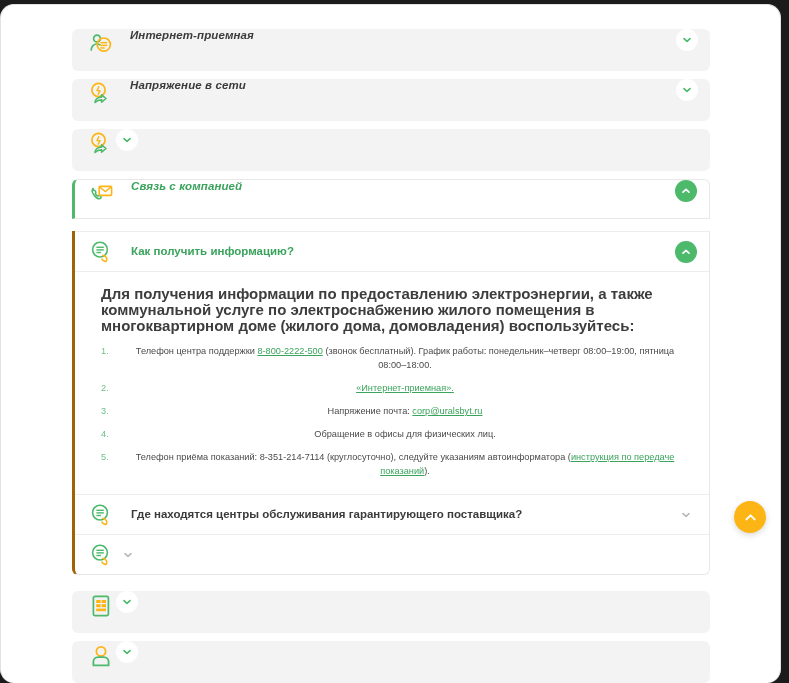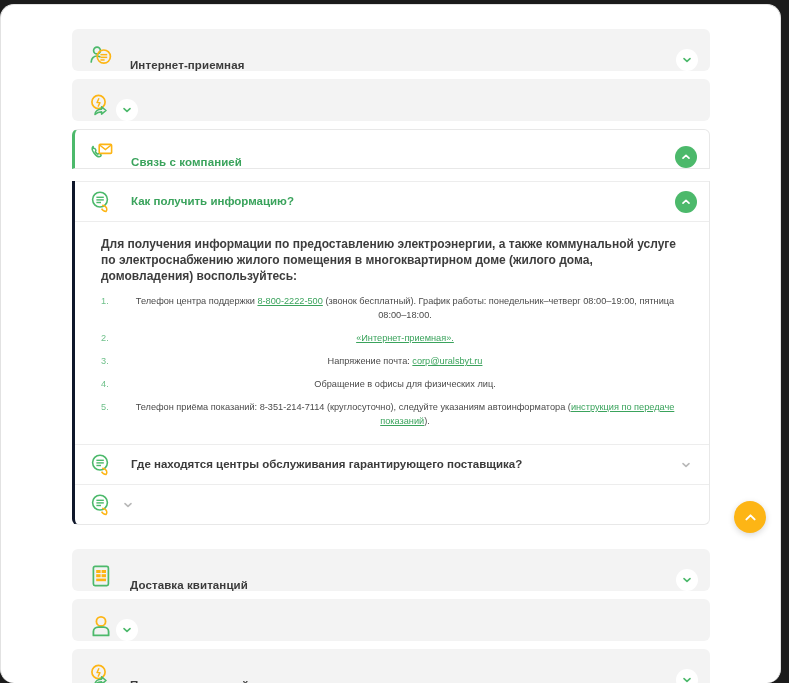--- a/index.html
+++ b/index.html
@@ -29,25 +29,26 @@
     left: 71px; top: 24px;
     width: 638px;
   }
 
   
   .acc-item {
     background: #f3f3f3;
     border-radius: 6px;
     margin-bottom: 8px;
     display: flex;
-    align-items: flex-end;
+    align-items: flex-start;
     min-height: 42px;
     padding: 0 12px 0 14px;
     cursor: pointer;
     position: relative;
+    font-style: italic;
   }
   .acc-item .ic { flex: 0 0 30px; height: 30px; display:flex; align-items:center; justify-content:center; }
   .acc-title {
     flex: 1 1 auto;
     font-size: 11.5px;
     font-weight: bold;
     color: #3b3b3b;
     letter-spacing: .1px;
     padding-left: 14px;
   }
@@ -71,23 +72,23 @@
     margin-bottom: 12px;
     padding-left: 12px;
     min-height: 40px;
   }
   .acc-item.active .acc-title { color: #3aa35c; }
 
   .panel-body {
     background: #ffffff;
     border: 1px solid #e8e8e8;
     border-top: none;
-    border-left: 3px solid #0f172a;
+    border-left: 3px solid #a16207;
     border-radius: 0 0 6px 6px;
-    margin-bottom: 24px;
+    margin-bottom: 16px;
   }
   .sub-head {
     display: flex; align-items: center;
     min-height: 40px;
     padding: 0 12px 0 12px;
     border-top: 1px solid #ededed;
     cursor: pointer;
   }
   .sub-head .ic { flex: 0 0 30px; height: 30px; display:flex; align-items:center; justify-content:center; }
   .sub-head .q {
@@ -99,21 +100,21 @@
     line-height: 15px;
     padding-top: 6px; padding-bottom: 6px;
   }
   .sub-head.opened .q { color: #3aa35c; }
 
   .answer {
     padding: 14px 22px 14px 26px;
     border-top: 1px solid #ededed;
   }
   .answer .lead {
-    font-size: 12px;
+    font-size: 15px;
     font-weight: bold;
     color: #3d3d3d;
     line-height: 16px;
     margin-bottom: 10px;
   }
   ol.steps { list-style: none; counter-reset: st; }
   ol.steps li {
     counter-increment: st;
     position: relative;
     padding-left: 22px;
@@ -163,20 +164,35 @@
           </svg>
         </span>
         <span class="acc-title">Интернет-приемная</span>
         <span class="tgl closed">
           <svg width="10" height="10" viewBox="0 0 10 10">
               <path d="M2 3.6 L5 6.4 L8 3.6" fill="none" stroke="#4cb96b" stroke-width="1.6" stroke-linecap="round" stroke-linejoin="round"></path>
             </svg>
         </span>
       </div>
 
+      <div class="acc-item">
+        <span class="ic">
+          <svg width="26" height="26" viewBox="0 0 26 26">
+            <circle cx="10.5" cy="9" r="6.6" fill="none" stroke="#fdb515" stroke-width="1.7"></circle>
+            <path d="M11 5.2 L9 9.6 h3 l-2 4" fill="none" stroke="#fdb515" stroke-width="1.4" stroke-linejoin="round"></path>
+            <path d="M7 21.5 c0-3.4 3-5.4 6.6-5.4 v-2.2 l4.4 3.6 -4.4 3.6 v-2.2 c-2.6 0-5 1-6.6 2.6z" fill="none" stroke="#4cb96b" stroke-width="1.6" stroke-linejoin="round"></path>
+          </svg>
+        </span>
+        <span class="acc-title">Напряжение в сети</span>
+        <span class="tgl closed">
+          <svg width="10" height="10" viewBox="0 0 10 10">
+              <path d="M2 3.6 L5 6.4 L8 3.6" fill="none" stroke="#4cb96b" stroke-width="1.6" stroke-linecap="round" stroke-linejoin="round"></path>
+            </svg>
+        </span>
+      </div>
 
       <div class="acc-item">
         <span class="ic">
           <svg width="26" height="26" viewBox="0 0 26 26">
             <circle cx="10.5" cy="9" r="6.6" fill="none" stroke="#fdb515" stroke-width="1.7"></circle>
             <path d="M11 5.2 L9 9.6 h3 l-2 4" fill="none" stroke="#fdb515" stroke-width="1.4" stroke-linejoin="round"></path>
             <path d="M7 21.5 c0-3.4 3-5.4 6.6-5.4 v-2.2 l4.4 3.6 -4.4 3.6 v-2.2 c-2.6 0-5 1-6.6 2.6z" fill="none" stroke="#4cb96b" stroke-width="1.6" stroke-linejoin="round"></path>
           </svg>
         </span>
         <span class="tgl closed">
@@ -283,21 +299,20 @@
         <span class="ic">
           <svg width="26" height="26" viewBox="0 0 26 26">
             <rect x="5.4" y="3.4" width="15" height="19.2" rx="1.6" fill="none" stroke="#4cb96b" stroke-width="1.7"></rect>
             <rect x="8.2" y="7" width="4.4" height="3" fill="#fdb515"></rect>
             <rect x="13.6" y="7" width="4.4" height="3" fill="#fdb515"></rect>
             <rect x="8.2" y="11.2" width="4.4" height="3" fill="#fdb515"></rect>
             <rect x="13.6" y="11.2" width="4.4" height="3" fill="#fdb515"></rect>
             <rect x="8.2" y="15.6" width="9.8" height="2.6" fill="#fdb515"></rect>
           </svg>
         </span>
-        <span class="acc-title">Доставка квитанций</span>
         <span class="tgl closed">
           <svg width="10" height="10" viewBox="0 0 10 10">
               <path d="M2 3.6 L5 6.4 L8 3.6" fill="none" stroke="#4cb96b" stroke-width="1.6" stroke-linecap="round" stroke-linejoin="round"></path>
             </svg>
         </span>
       </div>
 
       <div class="acc-item">
         <span class="ic">
           <svg width="26" height="26" viewBox="0 0 26 26">

